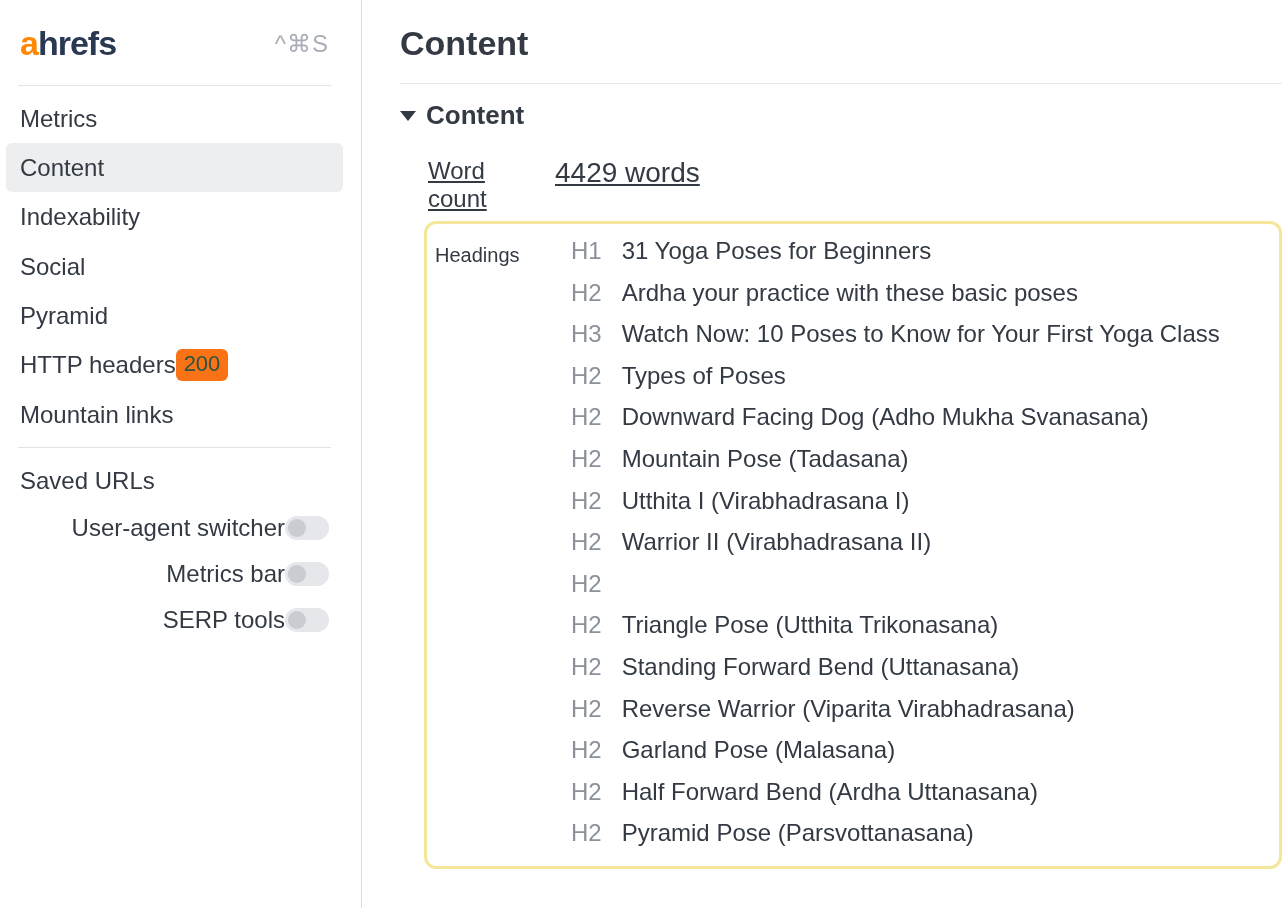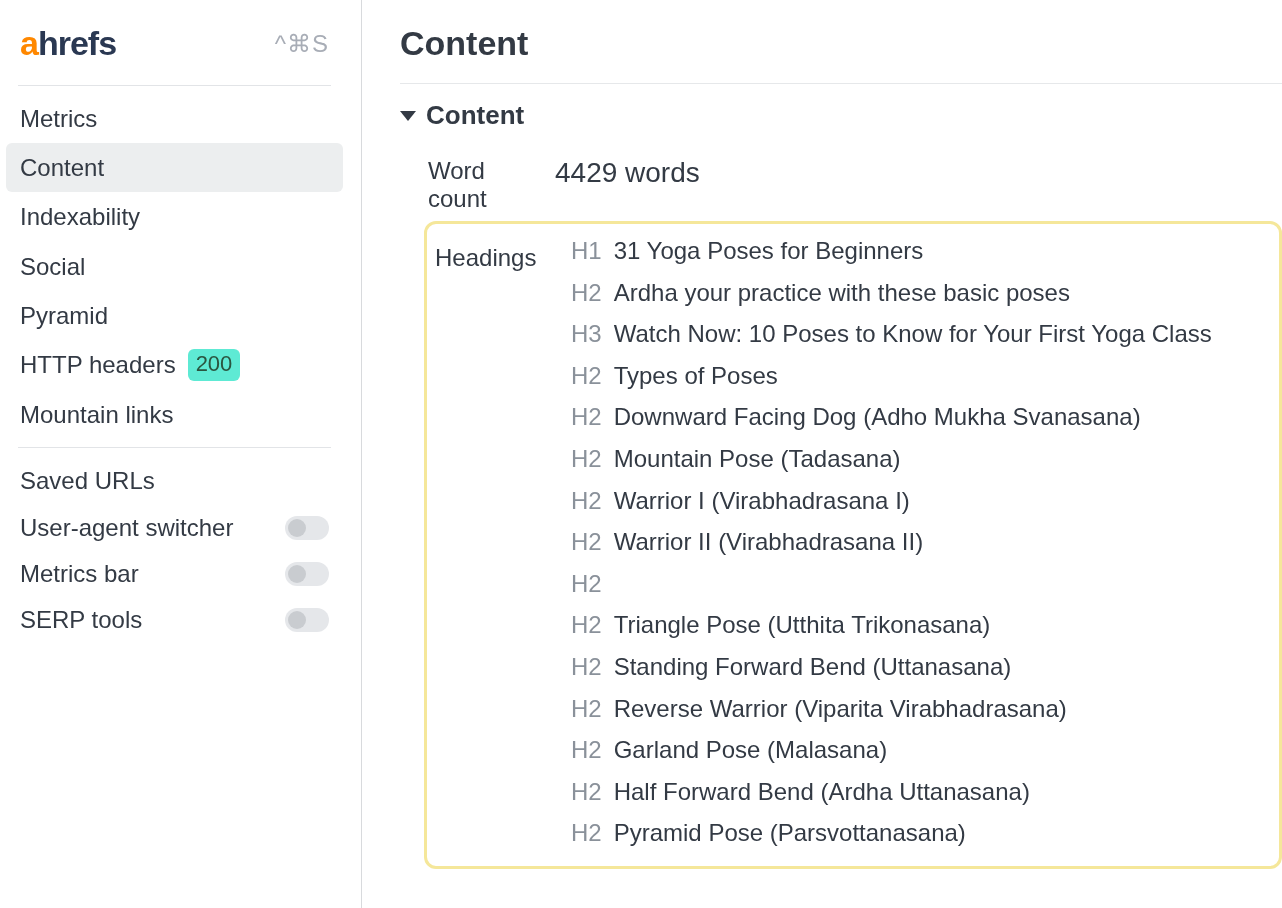--- a/index.html
+++ b/index.html
@@ -45,31 +45,31 @@
       padding: 9px 14px;
       border-radius: 6px;
       font-size: 24px;
       color: #333a44;
       cursor: pointer;
       line-height: 1.3;
     }
     .nav-item.active { background: #eceeef; }
     .badge {
       display: inline-block;
-      background: #5eead4;
+      background: #f97316;
       color: #2a5540;
       font-size: 22px;
       padding: 1px 8px 2px 8px;
       border-radius: 6px;
-      margin-left: 12px;
+      margin-left: 0;
       font-weight: 500;
     }
     .toggle-row {
       display: flex;
-      justify-content: space-between;
+      justify-content: flex-end;
       align-items: center;
       padding: 9px 14px;
     }
     .toggle {
       position: relative;
       width: 44px;
       height: 24px;
       background: #e5e7ea;
       border-radius: 14px;
       flex-shrink: 0;
@@ -108,21 +108,21 @@
     .caret {
       width: 0; height: 0;
       border-left: 8px solid transparent;
       border-right: 8px solid transparent;
       border-top: 10px solid #333a44;
     }
     .content-table {
       display: table;
       width: 100%;
     }
-    .row { display: table-row; }
+    .row { display: table-row; text-decoration: underline; }
     .key-cell {
       display: table-cell;
       width: 155px;
       vertical-align: top;
       padding: 4px 8px 4px 28px;
       font-size: 24px;
       color: #333a44;
     }
     .val-cell {
       display: table-cell;
@@ -134,38 +134,38 @@
     .highlight-box {
       border: 3px solid #f5e79a;
       border-radius: 12px;
       padding: 6px 6px 12px 4px;
       margin-left: 24px;
       margin-top: 4px;
     }
     .headings-list .heading-item {
       display: flex;
       align-items: center;
-      gap: 12px;
+      gap: 20px;
       line-height: 1.4;
       padding: 4px 0;
     }
     .heading-tag {
       color: #8a919a;
       font-weight: 400;
       flex-shrink: 0;
     }
     .heading-text { color: #333a44; }
     .indent-1 { padding-left: 0; }
     .indent-2 { padding-left: 44px; }
     .indent-3 { padding-left: 88px; }
     .headings-label-cell {
       display: table-cell;
       vertical-align: top;
       padding: 14px 0 0 4px;
-      font-size: 24px;
+      font-size: 20px;
       color: #333a44;
       width: 140px;
     }
   </style>
 </head>
 <body>
 
 <div class="container">
   <aside class="sidebar">
     <div class="logo-row">
@@ -258,21 +258,21 @@
             <div class="heading-item indent-1">
               <span class="heading-tag">H2</span>
               <span class="heading-text">Downward Facing Dog (Adho Mukha Svanasana)</span>
             </div>
             <div class="heading-item indent-1">
               <span class="heading-tag">H2</span>
               <span class="heading-text">Mountain Pose (Tadasana)</span>
             </div>
             <div class="heading-item indent-1">
               <span class="heading-tag">H2</span>
-              <span class="heading-text">Warrior I (Virabhadrasana I)</span>
+              <span class="heading-text">Utthita I (Virabhadrasana I)</span>
             </div>
             <div class="heading-item indent-1">
               <span class="heading-tag">H2</span>
               <span class="heading-text">Warrior II (Virabhadrasana II)</span>
             </div>
             <div class="heading-item indent-1">
               <span class="heading-tag">H2</span>
             </div>
             <div class="heading-item indent-1">
               <span class="heading-tag">H2</span>

